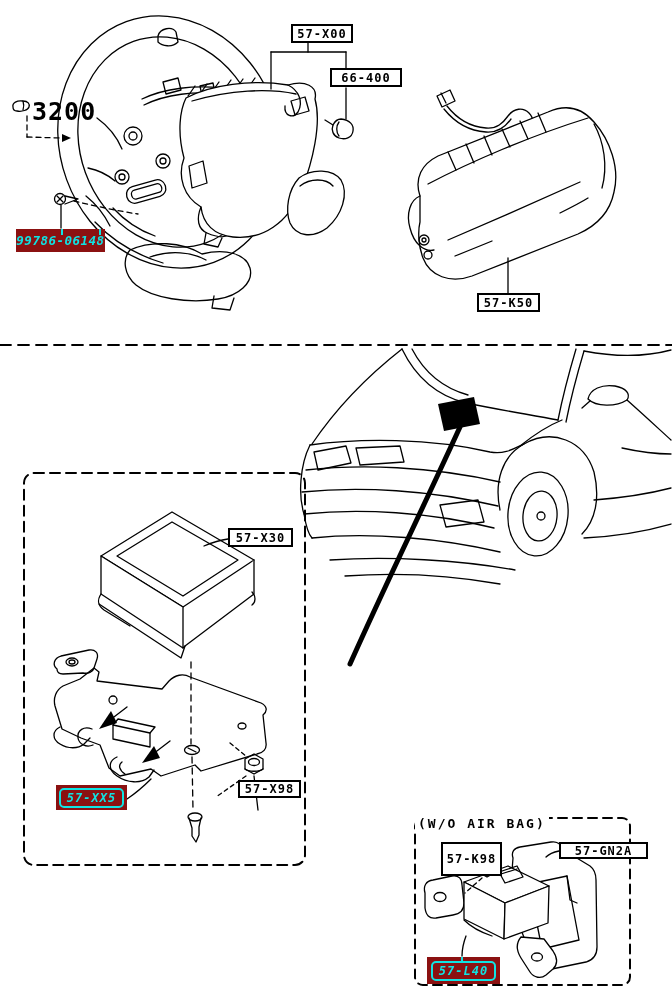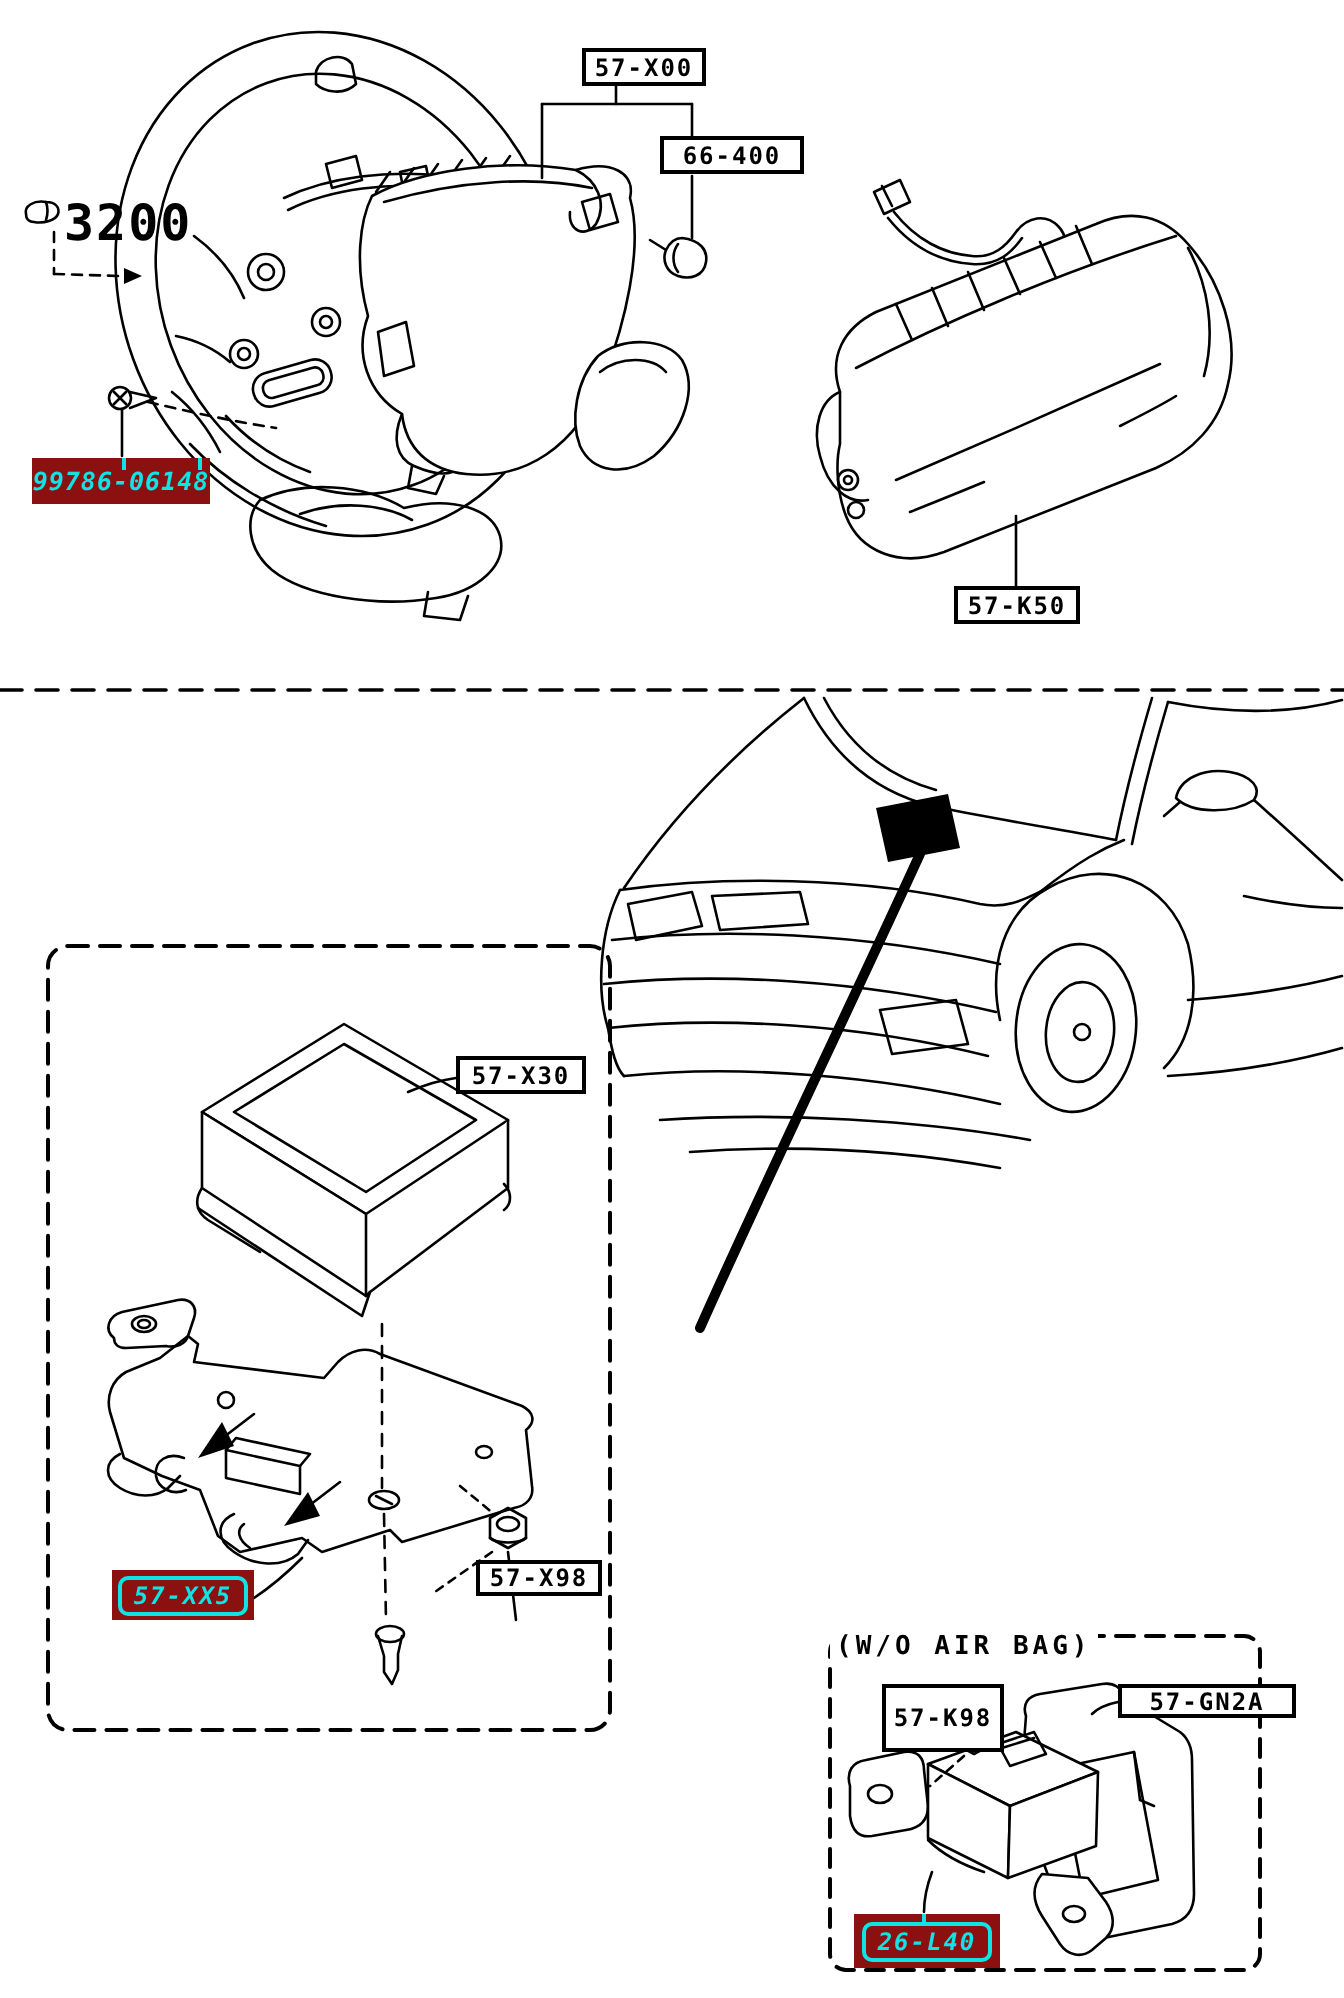--- a/index.html
+++ b/index.html
@@ -301,16 +301,16 @@
 <div class="plabel" style="left:238px;top:780px;width:63px;height:18px;">57-X98</div>
 
 <div class="hdr" style="left:415px;top:815px;">(W/O AIR BAG)</div>
 
 <div class="plabel" style="left:417px;top:842px;width:61px;height:34px;margin-left:24px;">57-K98</div>
 
 <div class="plabel" style="left:559px;top:842px;width:89px;height:17px;">57-GN2A</div>
 
 <div class="hl" style="left:427px;top:957px;width:73px;height:27px;">
   <i class="tick" style="left:34px;"></i>
-  <span class="box">26-L40</span>
+  <span class="box">57-L40</span>
 </div>
 
 </div>
 
 </body></html>

